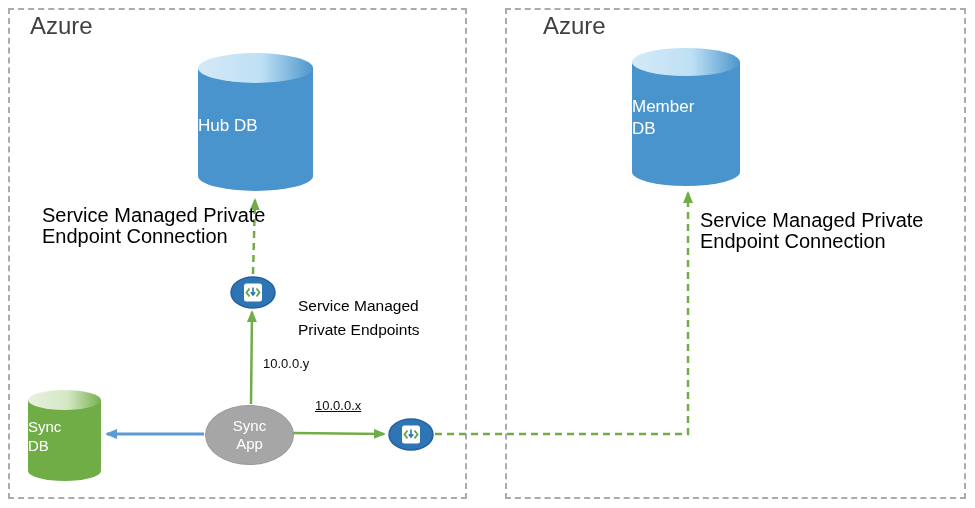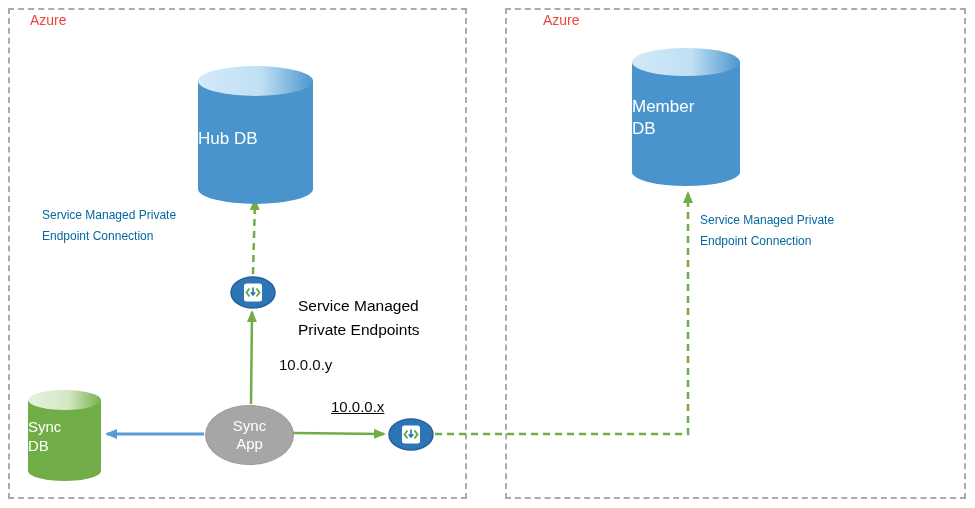--- a/index.html
+++ b/index.html
@@ -3,34 +3,34 @@
 <meta charset="utf-8">
 <style>
   html,body { margin:0; padding:0; background:#fff; }
   #canvas {
     position:relative; width:975px; height:508px;
     font-family:"Liberation Sans", sans-serif; color:#111;
     overflow:hidden; background:#fff;
   }
   .abs { position:absolute; }
   .region-box { border:2px dashed #ababab; background:transparent; }
-  .region-label { font-size:14px; color:#ef4444; }
+  .region-label { font-size:24px; color:#404040; }
   .cyl-text { position:absolute; left:0; right:0; color:#fff; }
   .hub-text { top:63px; font-size:17px; }
   .member-text { top:48px; font-size:17px; line-height:22px; }
   .syncdb-text { top:27px; font-size:15px; line-height:19px; }
   .sync-app {
     width:87px; height:58px; border-radius:50%;
     background:#a6a6a6; border:1px solid #9a9a9a;
     display:flex; flex-direction:column; align-items:center; justify-content:center;
     color:#fff; font-size:15px; line-height:18px;
   }
-  .conn-label { font-size:12px; line-height:21px; color:#0369a1; }
+  .conn-label { font-size:20px; line-height:21px; color:#000000; }
   .bold-label { font-size:15.5px; line-height:24px; font-weight:normal; color:#000; }
-  .ip-label { font-size:15px; color:#0a0a0a;margin-left:16px; }
+  .ip-label { font-size:13px; color:#0a0a0a; }
   svg { display:block; }
 </style>
 </head>
 <body>
 
 <div id="canvas">
 
   <div class="abs region-box" style="left:8px; top:8px; width:455px; height:487px;"></div>
   <div class="abs region-box" style="left:505px; top:8px; width:457px; height:487px;"></div>
 
@@ -51,21 +51,21 @@
 
     <line x1="251" y1="404" x2="252" y2="312" stroke="#70AD47" stroke-width="2.5" marker-end="url(#arrGreen)"></line>
 
     <line x1="204" y1="434" x2="107" y2="434" stroke="#5B9BD5" stroke-width="3" marker-end="url(#arrBlue)"></line>
 
     <line x1="293" y1="433" x2="384" y2="434" stroke="#70AD47" stroke-width="2.5" marker-end="url(#arrGreen)"></line>
 
     <polyline points="435,434 688,434 688,193" fill="none" stroke="#70AD47" stroke-width="2.5" stroke-dasharray="7 5" marker-end="url(#arrGreen)"></polyline>
   </svg>
 
-  <div class="abs" style="left:198px; top:66px; width:115px; height:138px;">
+  <div class="abs" style="left:198px; top:53px; width:115px; height:138px;">
     <svg width="115" height="138">
       <defs>
         <linearGradient id="topBlueHub" x1="0" y1="0" x2="1" y2="0">
           <stop offset="0" stop-color="#d4e9f8"></stop>
           <stop offset="0.55" stop-color="#bfe0f4"></stop>
           <stop offset="1" stop-color="#4d96cc"></stop>
         </linearGradient>
       </defs>
       <path d="M0,15 V123 A57.5,15 0 0 0 115,123 V15 Z" fill="#4A94CE"></path>
       <ellipse cx="57.5" cy="15" rx="57.5" ry="15" fill="url(#topBlueHub)"></ellipse>

